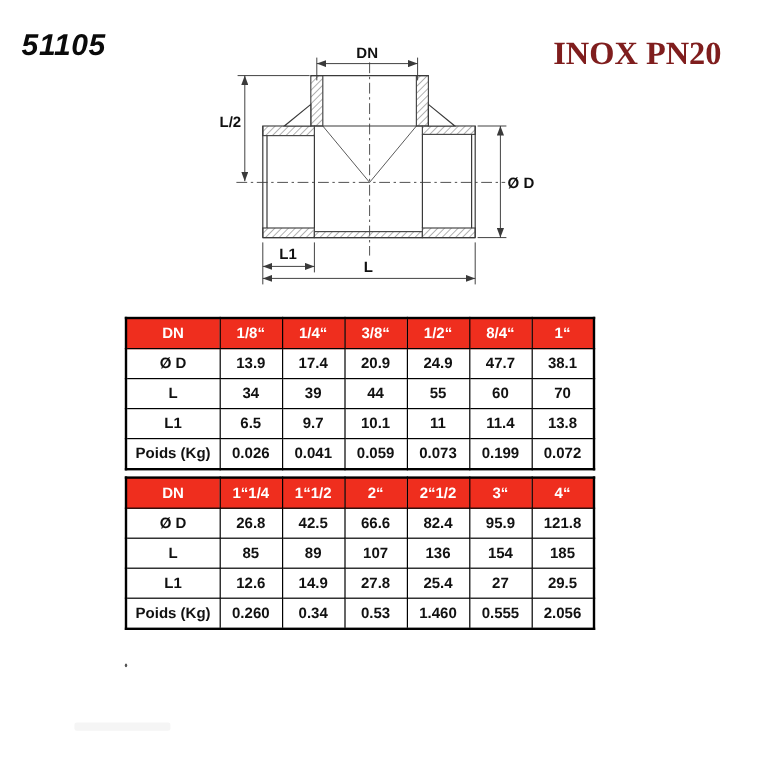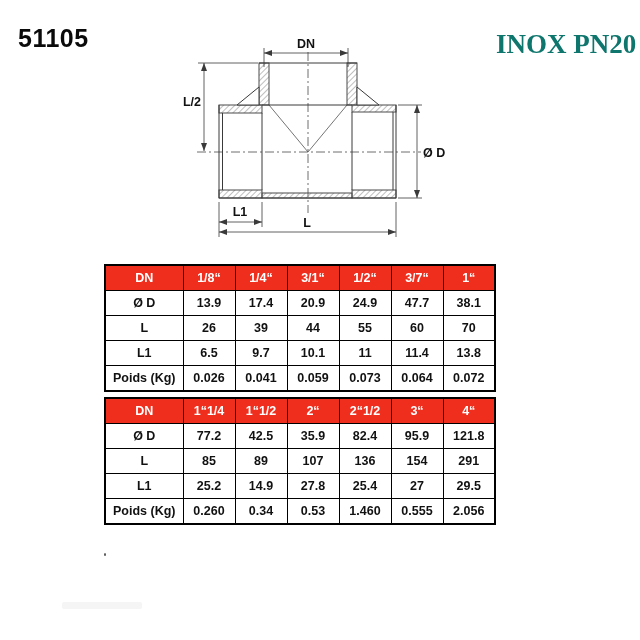--- a/index.html
+++ b/index.html
@@ -2,26 +2,26 @@
 <html><head>
 <meta charset="utf-8">
 <style>
   html,body{margin:0;padding:0;}
   body{
     width:640px;height:640px;position:relative;overflow:hidden;
     background:#ffffff;font-family:"Liberation Sans", sans-serif;
   }
   .product-code{
     position:absolute;left:18px;top:24px;
-    font-size:25px;font-weight:bold;color:#0a0a0a;letter-spacing:0.5px;
+    font-size:25px;font-weight:bold;color:#0a0a0a;letter-spacing:0.5px;font-style:italic;
   }
   .material-label{
     position:absolute;left:461px;top:29px;
     font-family:"Liberation Serif", serif;
-    font-size:27px;font-weight:bold;color:#0f766e;margin-left:35px;
+    font-size:27px;font-weight:bold;color:#7f1d1d;
   }
   .drawing-wrap{position:absolute;left:170px;top:25px;width:290px;height:215px;}
   .spec-table{
     position:absolute;left:104px;width:392px;
     border-collapse:collapse;table-layout:fixed;
     border:2px solid #000;
   }
   .spec-table.t1{top:264px;}
   .spec-table.t2{top:397px;}
   .spec-table td{
@@ -126,37 +126,37 @@
       <col style="width:52px">
       <col style="width:52px">
       <col style="width:52px">
       <col style="width:52px">
     </colgroup>
   <tbody>
     <tr class="head">
       <td>DN</td>
       <td>1/8“</td>
       <td>1/4“</td>
-      <td>3/1“</td>
+      <td>3/8“</td>
       <td>1/2“</td>
-      <td>3/7“</td>
+      <td>8/4“</td>
       <td>1“</td>
     </tr>
     <tr>
       <td>Ø D</td>
       <td>13.9</td>
       <td>17.4</td>
       <td>20.9</td>
       <td>24.9</td>
       <td>47.7</td>
       <td>38.1</td>
     </tr>
     <tr>
       <td>L</td>
-      <td>26</td>
+      <td>34</td>
       <td>39</td>
       <td>44</td>
       <td>55</td>
       <td>60</td>
       <td>70</td>
     </tr>
     <tr>
       <td>L1</td>
       <td>6.5</td>
       <td>9.7</td>
@@ -164,21 +164,21 @@
       <td>11</td>
       <td>11.4</td>
       <td>13.8</td>
     </tr>
     <tr>
       <td>Poids (Kg)</td>
       <td>0.026</td>
       <td>0.041</td>
       <td>0.059</td>
       <td>0.073</td>
-      <td>0.064</td>
+      <td>0.199</td>
       <td>0.072</td>
     </tr>
   </tbody>
 </table>
 
 <table class="spec-table t2">
   <colgroup>
       <col style="width:78px">
       <col style="width:52px">
       <col style="width:52px">
@@ -192,39 +192,39 @@
       <td>DN</td>
       <td>1“1/4</td>
       <td>1“1/2</td>
       <td>2“</td>
       <td>2“1/2</td>
       <td>3“</td>
       <td>4“</td>
     </tr>
     <tr>
       <td>Ø D</td>
-      <td>77.2</td>
+      <td>26.8</td>
       <td>42.5</td>
-      <td>35.9</td>
+      <td>66.6</td>
       <td>82.4</td>
       <td>95.9</td>
       <td>121.8</td>
     </tr>
     <tr>
       <td>L</td>
       <td>85</td>
       <td>89</td>
       <td>107</td>
       <td>136</td>
       <td>154</td>
-      <td>291</td>
+      <td>185</td>
     </tr>
     <tr>
       <td>L1</td>
-      <td>25.2</td>
+      <td>12.6</td>
       <td>14.9</td>
       <td>27.8</td>
       <td>25.4</td>
       <td>27</td>
       <td>29.5</td>
     </tr>
     <tr>
       <td>Poids (Kg)</td>
       <td>0.260</td>
       <td>0.34</td>

